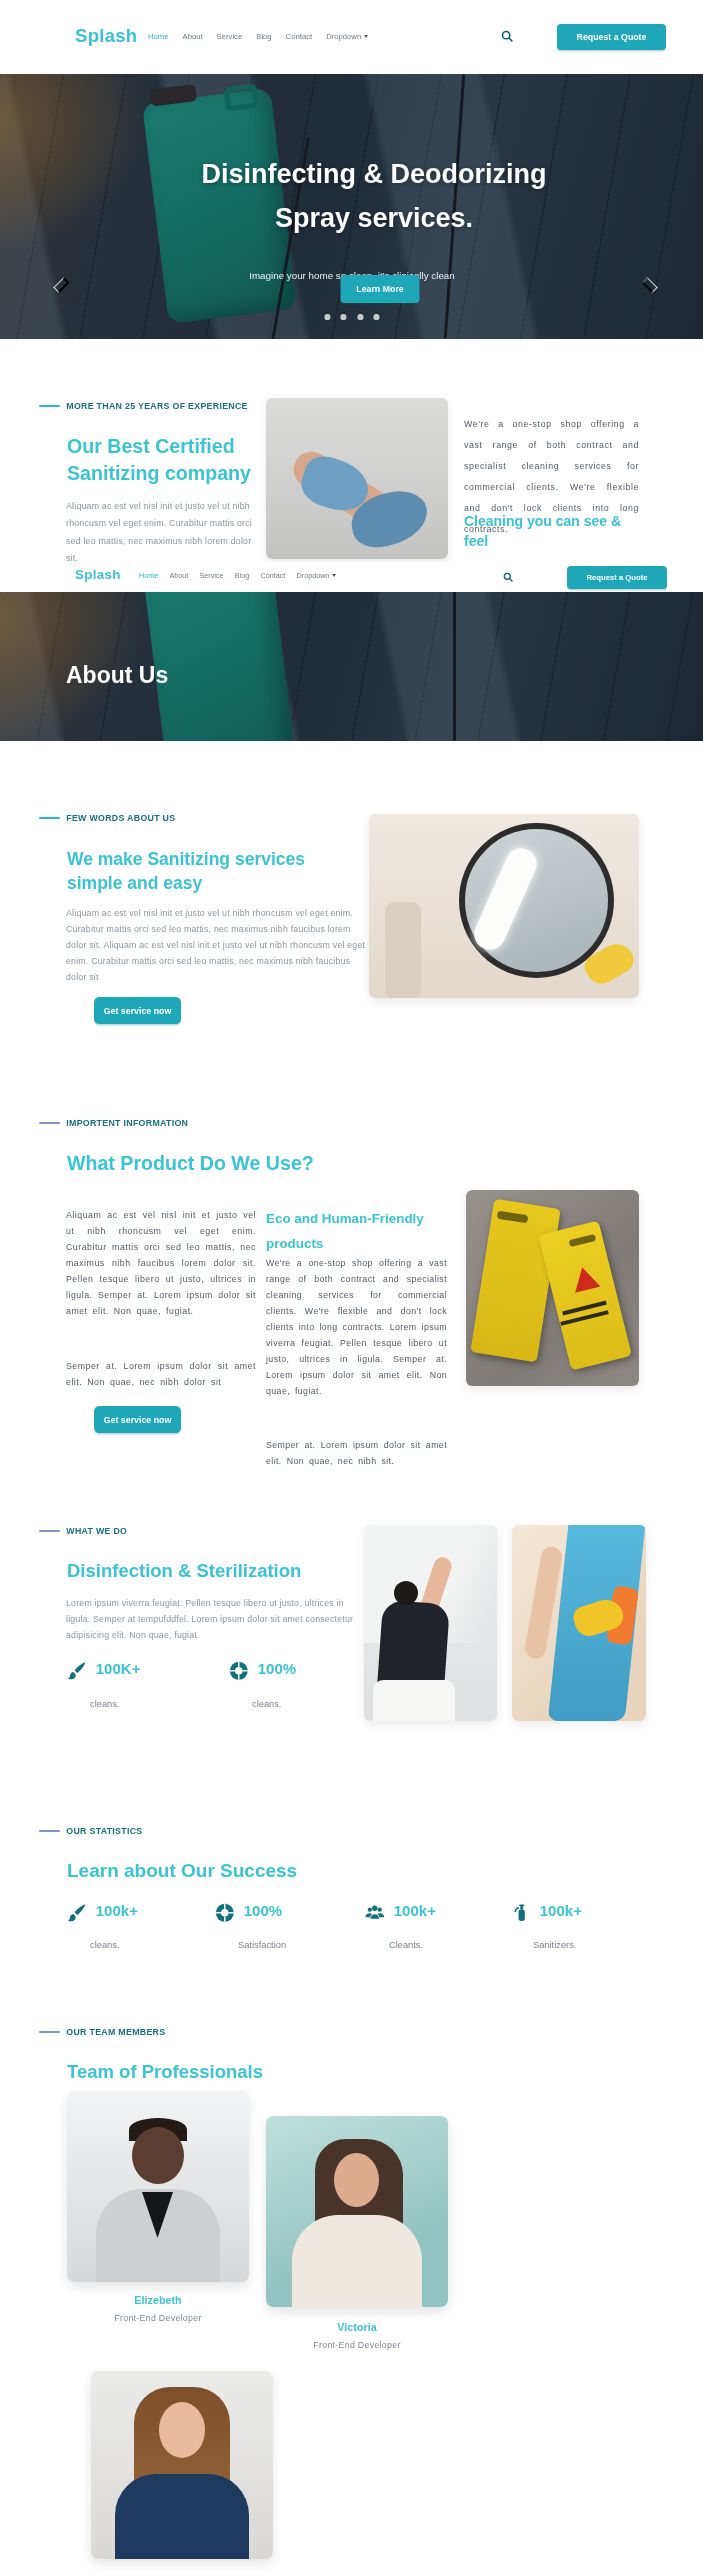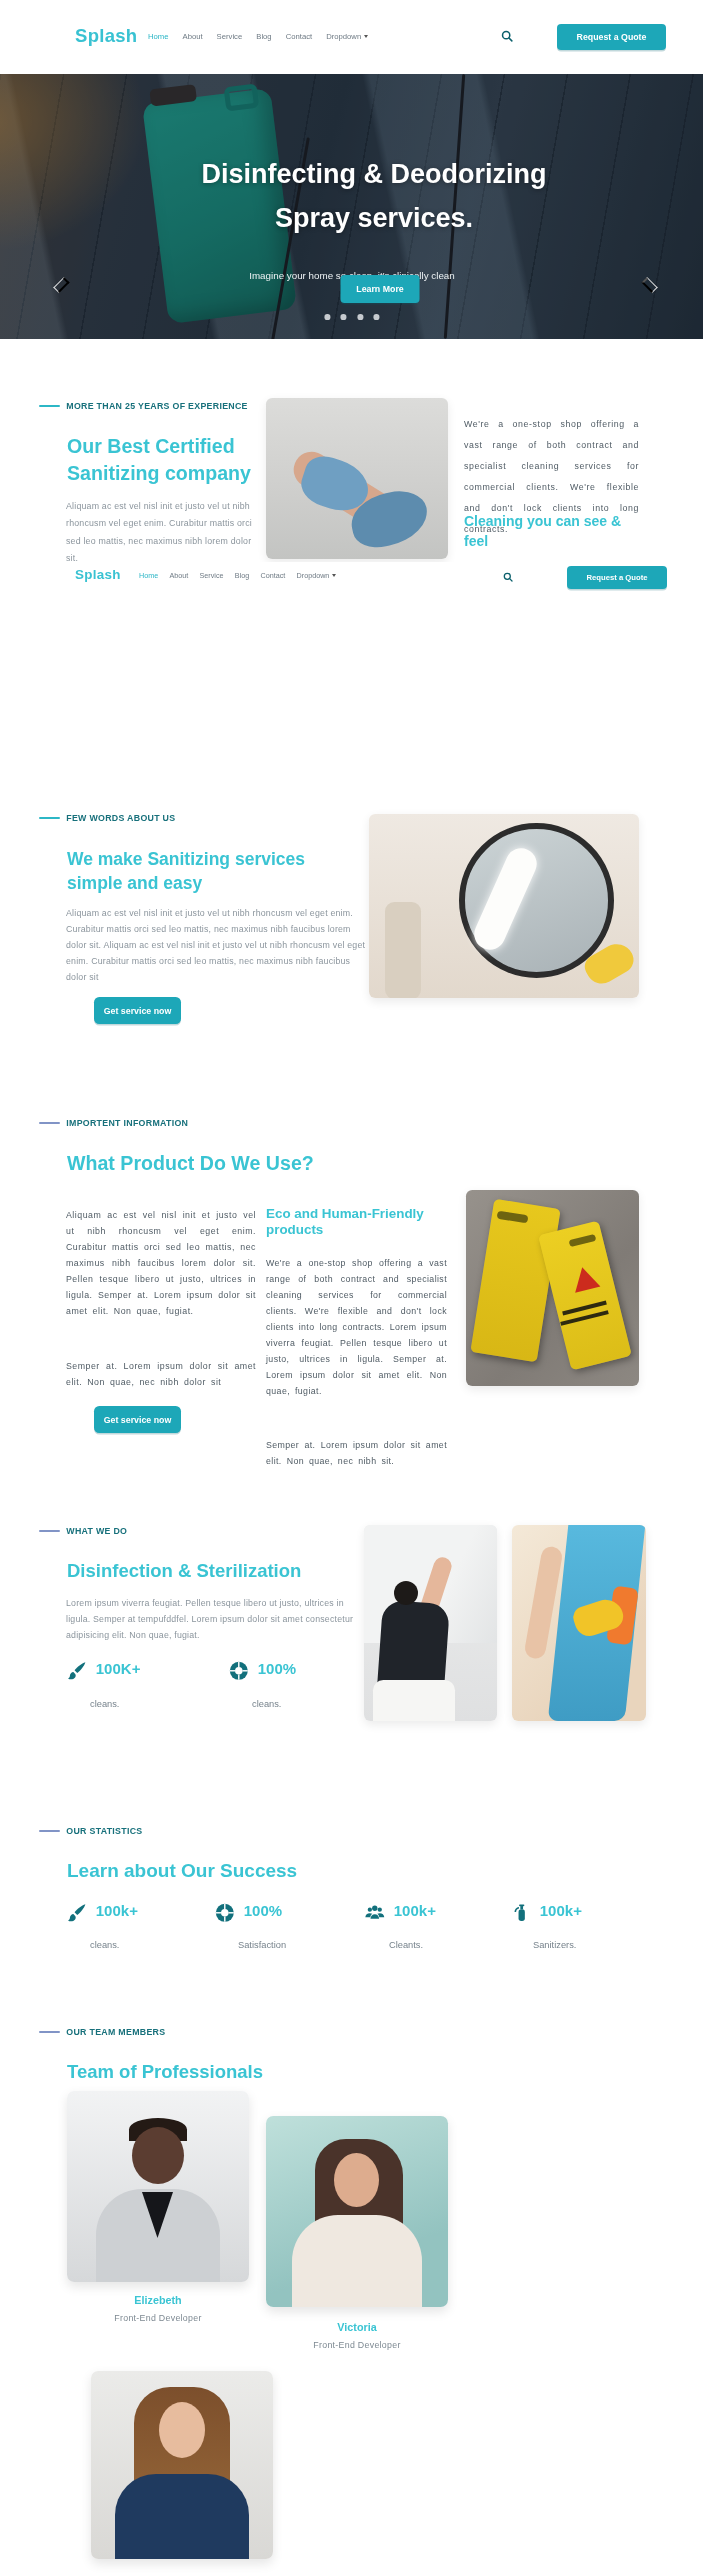--- a/index.html
+++ b/index.html
@@ -101,21 +101,21 @@
   #few-words .towel{left:15.5px;top:88px;width:36px;height:97px;border-radius:9.3px;background:#d9cfc0;}
   #few-words .get-btn{position:absolute;left:66px;top:255px;width:87px;height:27px;font-size:8.8px;border-radius:5.2px;}
 
   
   #products{top:1082px;height:443px;}
   #products .sec-label{left:39px;top:36px;}
   #products .heading{left:67px;top:54px;font-size:19.6px;}
   #products .c1p1{left:66px;top:116px;width:190px;line-height:16px;letter-spacing:0.5px;word-spacing:2.1px;}
   #products .c1p2{left:66px;top:267px;width:190px;line-height:16px;letter-spacing:0.5px;word-spacing:2.1px;}
   #products .get-btn{position:absolute;left:66px;top:324px;width:87px;height:27px;font-size:8.8px;border-radius:5.2px;}
-  #products .c2h{left:266px;top:111px;font-size:13.4px;line-height:16px;width:180px;}
+  #products .c2h{left:266px;top:111px;font-size:13.4px;line-height:25px;width:180px;}
   #products .c2p1{left:266px;top:164px;width:181px;line-height:16px;letter-spacing:0.4px;word-spacing:2.1px;}
   #products .c2p2{left:266px;top:346px;width:181px;line-height:16px;letter-spacing:0.4px;word-spacing:2.1px;}
   #products .photo{left:466px;top:108px;width:173px;height:196px;background:linear-gradient(135deg,#97928c,#807b76 60%,#8d8882);}
   #products .sign1{left:15.5px;top:13px;width:67px;height:155px;background:linear-gradient(180deg,#e7c81d,#d8b715);border-radius:5.2px;transform:rotate(9deg);box-shadow:2.1px 3.1px 7.2px rgba(0,0,0,.35);}
   #products .sign2{left:88px;top:36px;width:62px;height:139px;background:linear-gradient(180deg,#eccf22,#dcbd18);border-radius:5.2px;transform:rotate(-14deg);box-shadow:2.1px 3.1px 7.2px rgba(0,0,0,.35);}
   #products .tri{left:106px;top:77px;width:0;height:0;border-left:13.4px solid transparent;border-right:13.4px solid transparent;border-bottom:23px solid #cc2b1d;transform:rotate(-14deg);}
   #products .slot1{left:31px;top:23px;width:31px;height:8.2px;border-radius:4.1px;background:#6e6410;transform:rotate(9deg);}
   #products .slot2{left:103px;top:47px;width:27px;height:7.2px;border-radius:3.6px;background:#6e6410;transform:rotate(-14deg);}
   #products .bar1{left:96px;top:116px;width:45px;height:4.1px;background:#2e2a10;transform:rotate(-14deg);}
   #products .bar2{left:94px;top:126px;width:49px;height:4.1px;background:#2e2a10;transform:rotate(-14deg);}
@@ -259,20 +259,26 @@
     </nav>
     <button class="search-btn">
       <svg width="10.3" height="10.3" viewBox="0 0 24 24">
           <circle cx="10" cy="10" r="7" fill="none" stroke="#0a5f6b" stroke-width="3"></circle>
           <line x1="15.5" y1="15.5" x2="21" y2="21" stroke="#0a5f6b" stroke-width="3" stroke-linecap="round"></line>
         </svg>
     </button>
     <button class="btn btn-teal quote-btn">Request a Quote</button>
   </header>
 
+  <section id="about-banner" class="industrial">
+    <div class="sprayer"></div>
+    <div class="hose hose2"></div>
+    <div class="shade"></div>
+    <h1 class="title">About Us</h1>
+  </section>
 
   <section id="few-words">
     <div class="sec-label">
       <i class="label-line line-teal"></i>
       <span>FEW WORDS ABOUT US</span>
     </div>
     <h2 class="h-teal heading">
       <div>We make Sanitizing services</div>
       <div>simple and easy</div>
     </h2>

